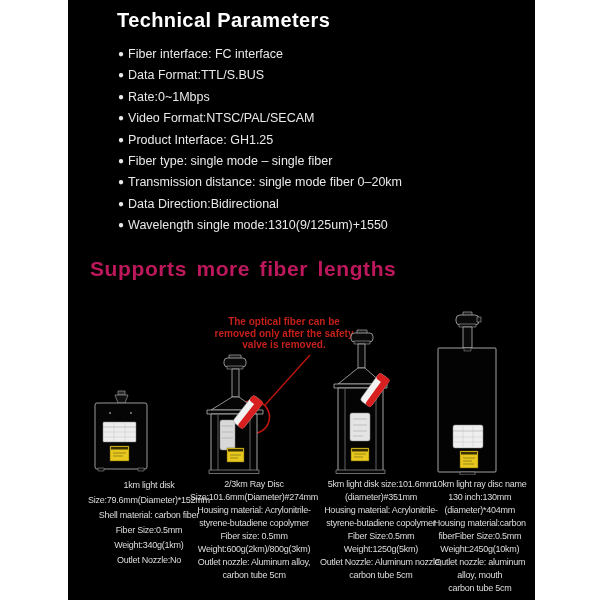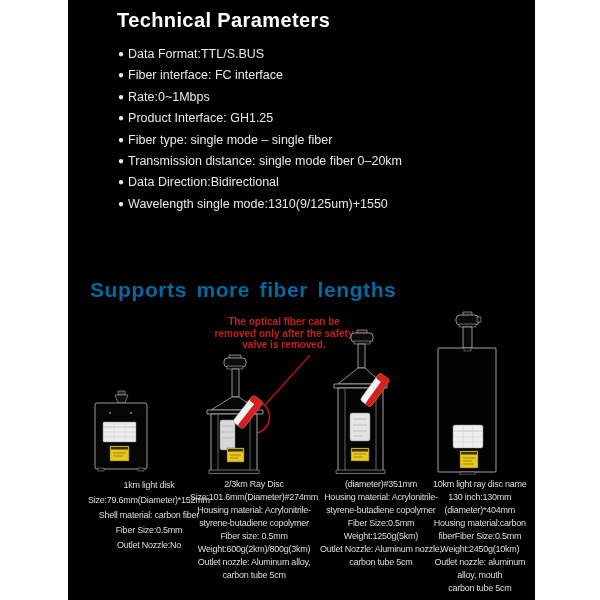--- a/index.html
+++ b/index.html
@@ -6,22 +6,22 @@
   .page{position:relative;width:600px;height:600px;background:#ffffff;overflow:hidden;
         font-family:"Liberation Sans",sans-serif;}
   .panel{position:absolute;left:68px;top:0;width:467px;height:600px;background:#000000;}
 
   .tech-title{position:absolute;left:117px;top:9px;font-size:20px;font-weight:bold;
               color:#ffffff;letter-spacing:.4px;white-space:nowrap;}
   .bullets{position:absolute;left:118px;top:44px;color:#e9e9e9;font-size:12.5px;}
   .bullets > div{height:21.4px;line-height:21.4px;white-space:nowrap;}
   .bullets > div::before{content:"●";font-size:10px;margin-right:4px;position:relative;top:-1px;}
 
-  .fiber-title{position:absolute;left:90px;top:278px;font-size:21px;font-weight:bold;
-               color:#0369a1;letter-spacing:.6px;word-spacing:3px;white-space:nowrap;}
+  .fiber-title{position:absolute;left:90px;top:257px;font-size:21px;font-weight:bold;
+               color:#be185d;letter-spacing:.6px;word-spacing:3px;white-space:nowrap;}
 
   .annotation{position:absolute;left:210px;top:316px;width:148px;text-align:center;
               color:#c4201a;font-size:10px;line-height:11.5px;font-weight:bold;}
 
   .figure-svg{position:absolute;left:68px;top:300px;width:467px;height:175px;}
 
   .spec-col{position:absolute;top:478px;color:#dddddd;font-size:9px;line-height:13px;
             letter-spacing:-0.25px;text-align:center;}
   .spec-col > div{white-space:nowrap;}
   .spec-col-1{left:88px;line-height:15px;}
@@ -31,23 +31,24 @@
 </style>
 </head>
 <body>
 
 <div class="page">
   <div class="panel"></div>
 
   <div class="tech-title">Technical Parameters</div>
 
   <div class="bullets">
+      <div>Fiber interface: FC interface</div>
       <div>Data Format:TTL/S.BUS</div>
-      <div>Fiber interface: FC interface</div>
       <div>Rate:0~1Mbps</div>
+      <div>Video Format:NTSC/PAL/SECAM</div>
       <div>Product Interface: GH1.25</div>
       <div>Fiber type: single mode – single fiber</div>
       <div>Transmission distance: single mode fiber 0–20km</div>
       <div>Data Direction:Bidirectional</div>
       <div>Wavelength single mode:1310(9/125um)+1550</div>
     </div>
 
   <div class="fiber-title">Supports more fiber lengths</div>
 
   <div class="annotation">
@@ -179,33 +180,35 @@
       </g>
       <rect x="392" y="172" width="15" height="3" fill="#101010" stroke="#9a9a9a" stroke-width="0.6"></rect>
     </g>
   </svg>
 
   <div class="spec-col spec-col-1">
       <div>1km light disk</div>
       <div>Size:79.6mm(Diameter)*152mm</div>
       <div>Shell material: carbon fiber</div>
       <div>Fiber Size:0.5mm</div>
+      <div>Weight:340g(1km)</div>
       <div>Outlet Nozzle:No</div>
     </div>
   <div class="spec-col spec-col-2">
       <div>2/3km Ray Disc</div>
       <div>Size:101.6mm(Diameter)#274mm</div>
       <div>Housing material: Acrylonitrile-</div>
       <div>styrene-butadiene copolymer</div>
       <div>Fiber size: 0.5mm</div>
       <div>Weight:600g(2km)/800g(3km)</div>
       <div>Outlet nozzle: Aluminum alloy,</div>
       <div>carbon tube 5cm</div>
     </div>
   <div class="spec-col spec-col-3">
+      <div>5km light disk size:101.6mm</div>
       <div>(diameter)#351mm</div>
       <div>Housing material: Acrylonitrile-</div>
       <div>styrene-butadiene copolymer</div>
       <div>Fiber Size:0.5mm</div>
       <div>Weight:1250g(5km)</div>
       <div>Outlet Nozzle: Aluminum nozzle,</div>
       <div>carbon tube 5cm</div>
     </div>
   <div class="spec-col spec-col-4">
       <div>10km light ray disc name</div>

